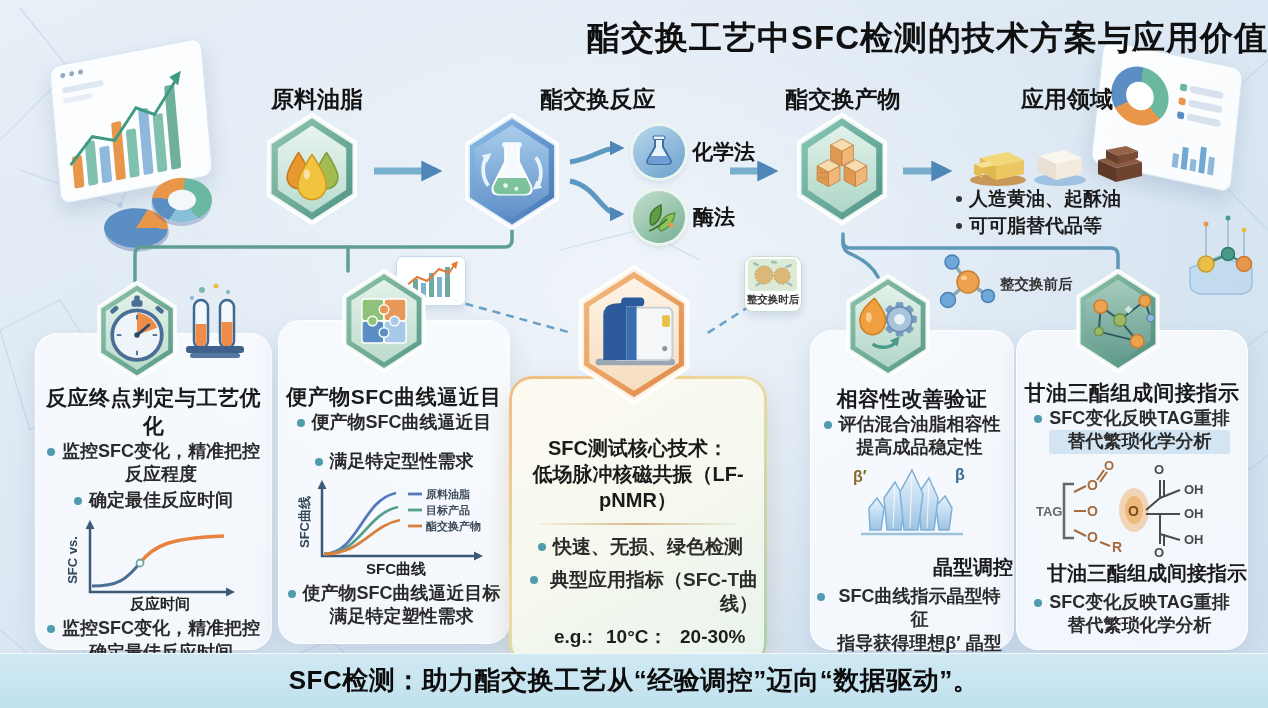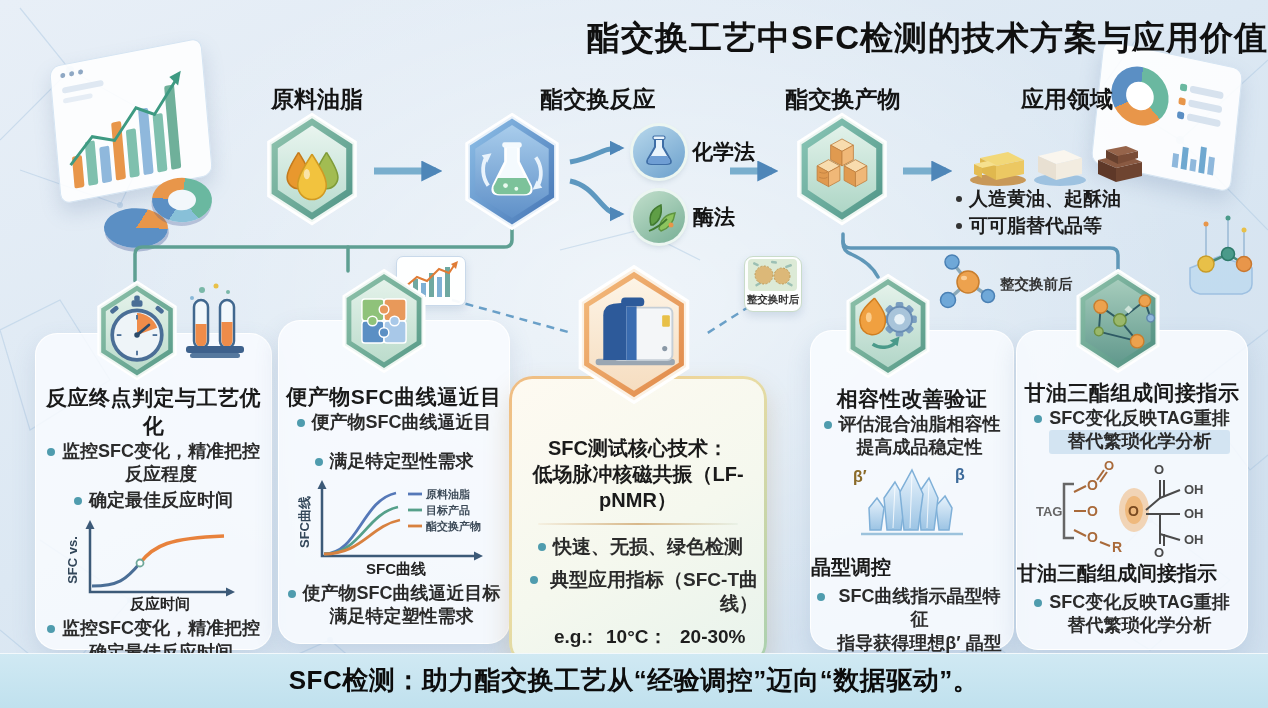--- a/index.html
+++ b/index.html
@@ -24,21 +24,21 @@
   .adot{flex:0 0 auto;width:6px;height:6px;border-radius:50%;background:#333;margin-top:9px}
   .abtxt{font-size:19px;font-weight:800;color:#1c1c1c;line-height:1.25}
 
   .card{position:absolute;background:rgba(249,252,255,.84);border:1.5px solid rgba(255,255,255,.95);
     border-radius:22px;box-shadow:0 10px 24px rgba(90,120,160,.16)}
   .c-title{text-align:center;font-size:21px;font-weight:900;color:#1a1a1a;letter-spacing:.5px}
   .brow{display:flex;justify-content:center;gap:7px;margin-top:0;padding:0 6px}
   .dot{flex:0 0 auto;width:8px;height:8px;border-radius:50%;background:#4f9cae;margin-top:8px}
   .btext{text-align:center;font-size:18px;font-weight:700;color:#2b2b2b;line-height:1.3}
   .btext span{display:block}
-  .subT{text-align:left;font-size:20px;font-weight:900;color:#1a1a1a}
+  .subT{text-align:right;font-size:20px;font-weight:900;color:#1a1a1a}
   .cchart{margin:4px auto 0 auto}
   .axlbl{font-size:13px;font-weight:700;fill:#33475a}
   .axlblx{font-size:15px;font-weight:800;fill:#222}
   .leg{font-size:11px;font-weight:700;fill:#3c4a58}
 
   #card3{position:absolute;left:509px;top:376px;width:258px;height:290px;border-radius:24px;padding:3px;
     background:linear-gradient(135deg,#f0bb80,#ecdca2 42%,#a9d0af);box-shadow:0 12px 26px rgba(160,115,60,.22);box-sizing:border-box}
   #card3-inner{width:100%;height:100%;border-radius:20px;background:linear-gradient(150deg,#fefaf1,#f5f8ee 55%,#e8f3ec)}
   .c3title{text-align:center;font-size:20px;font-weight:900;color:#1a1a1a;line-height:1.3}
   .c3div{height:2px;margin:10px 26px 2px 26px;border-radius:2px;background:linear-gradient(90deg,rgba(220,170,110,.1),#d8b88a,rgba(150,190,160,.1))}

